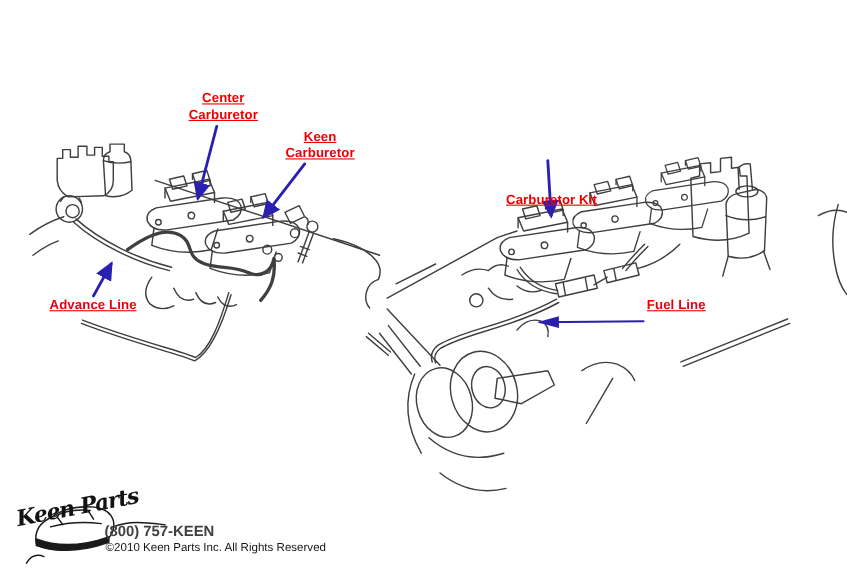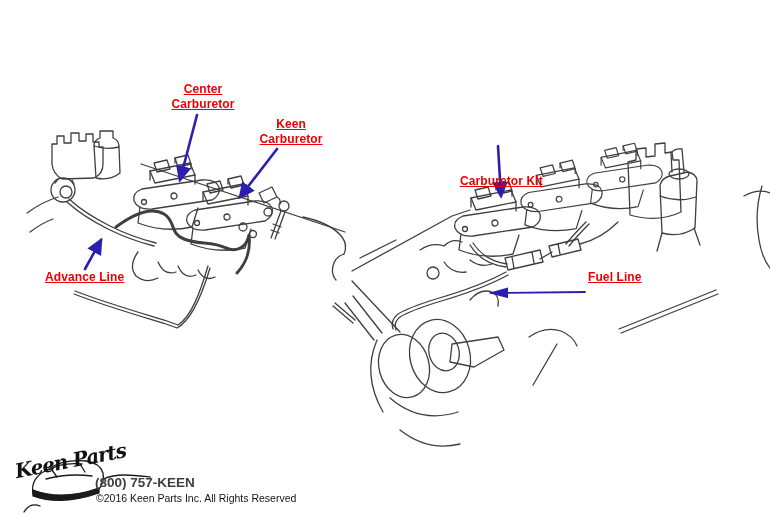--- a/index.html
+++ b/index.html
@@ -176,15 +176,15 @@
   <div class="part-label lbl-advance">Advance Line</div>
 
   <div class="part-label lbl-kit">Carburetor Kit</div>
 
   <div class="part-label lbl-fuel">Fuel Line</div>
 
   <div class="logo-script">Keen Parts</div>
 
   <div class="phone">(800) 757-KEEN</div>
 
-  <div class="copyright">©2016 Keen Parts Inc. All Rights Reserved</div>
+  <div class="copyright">©2010 Keen Parts Inc. All Rights Reserved</div>
 
 </div>
 
 </body></html>

